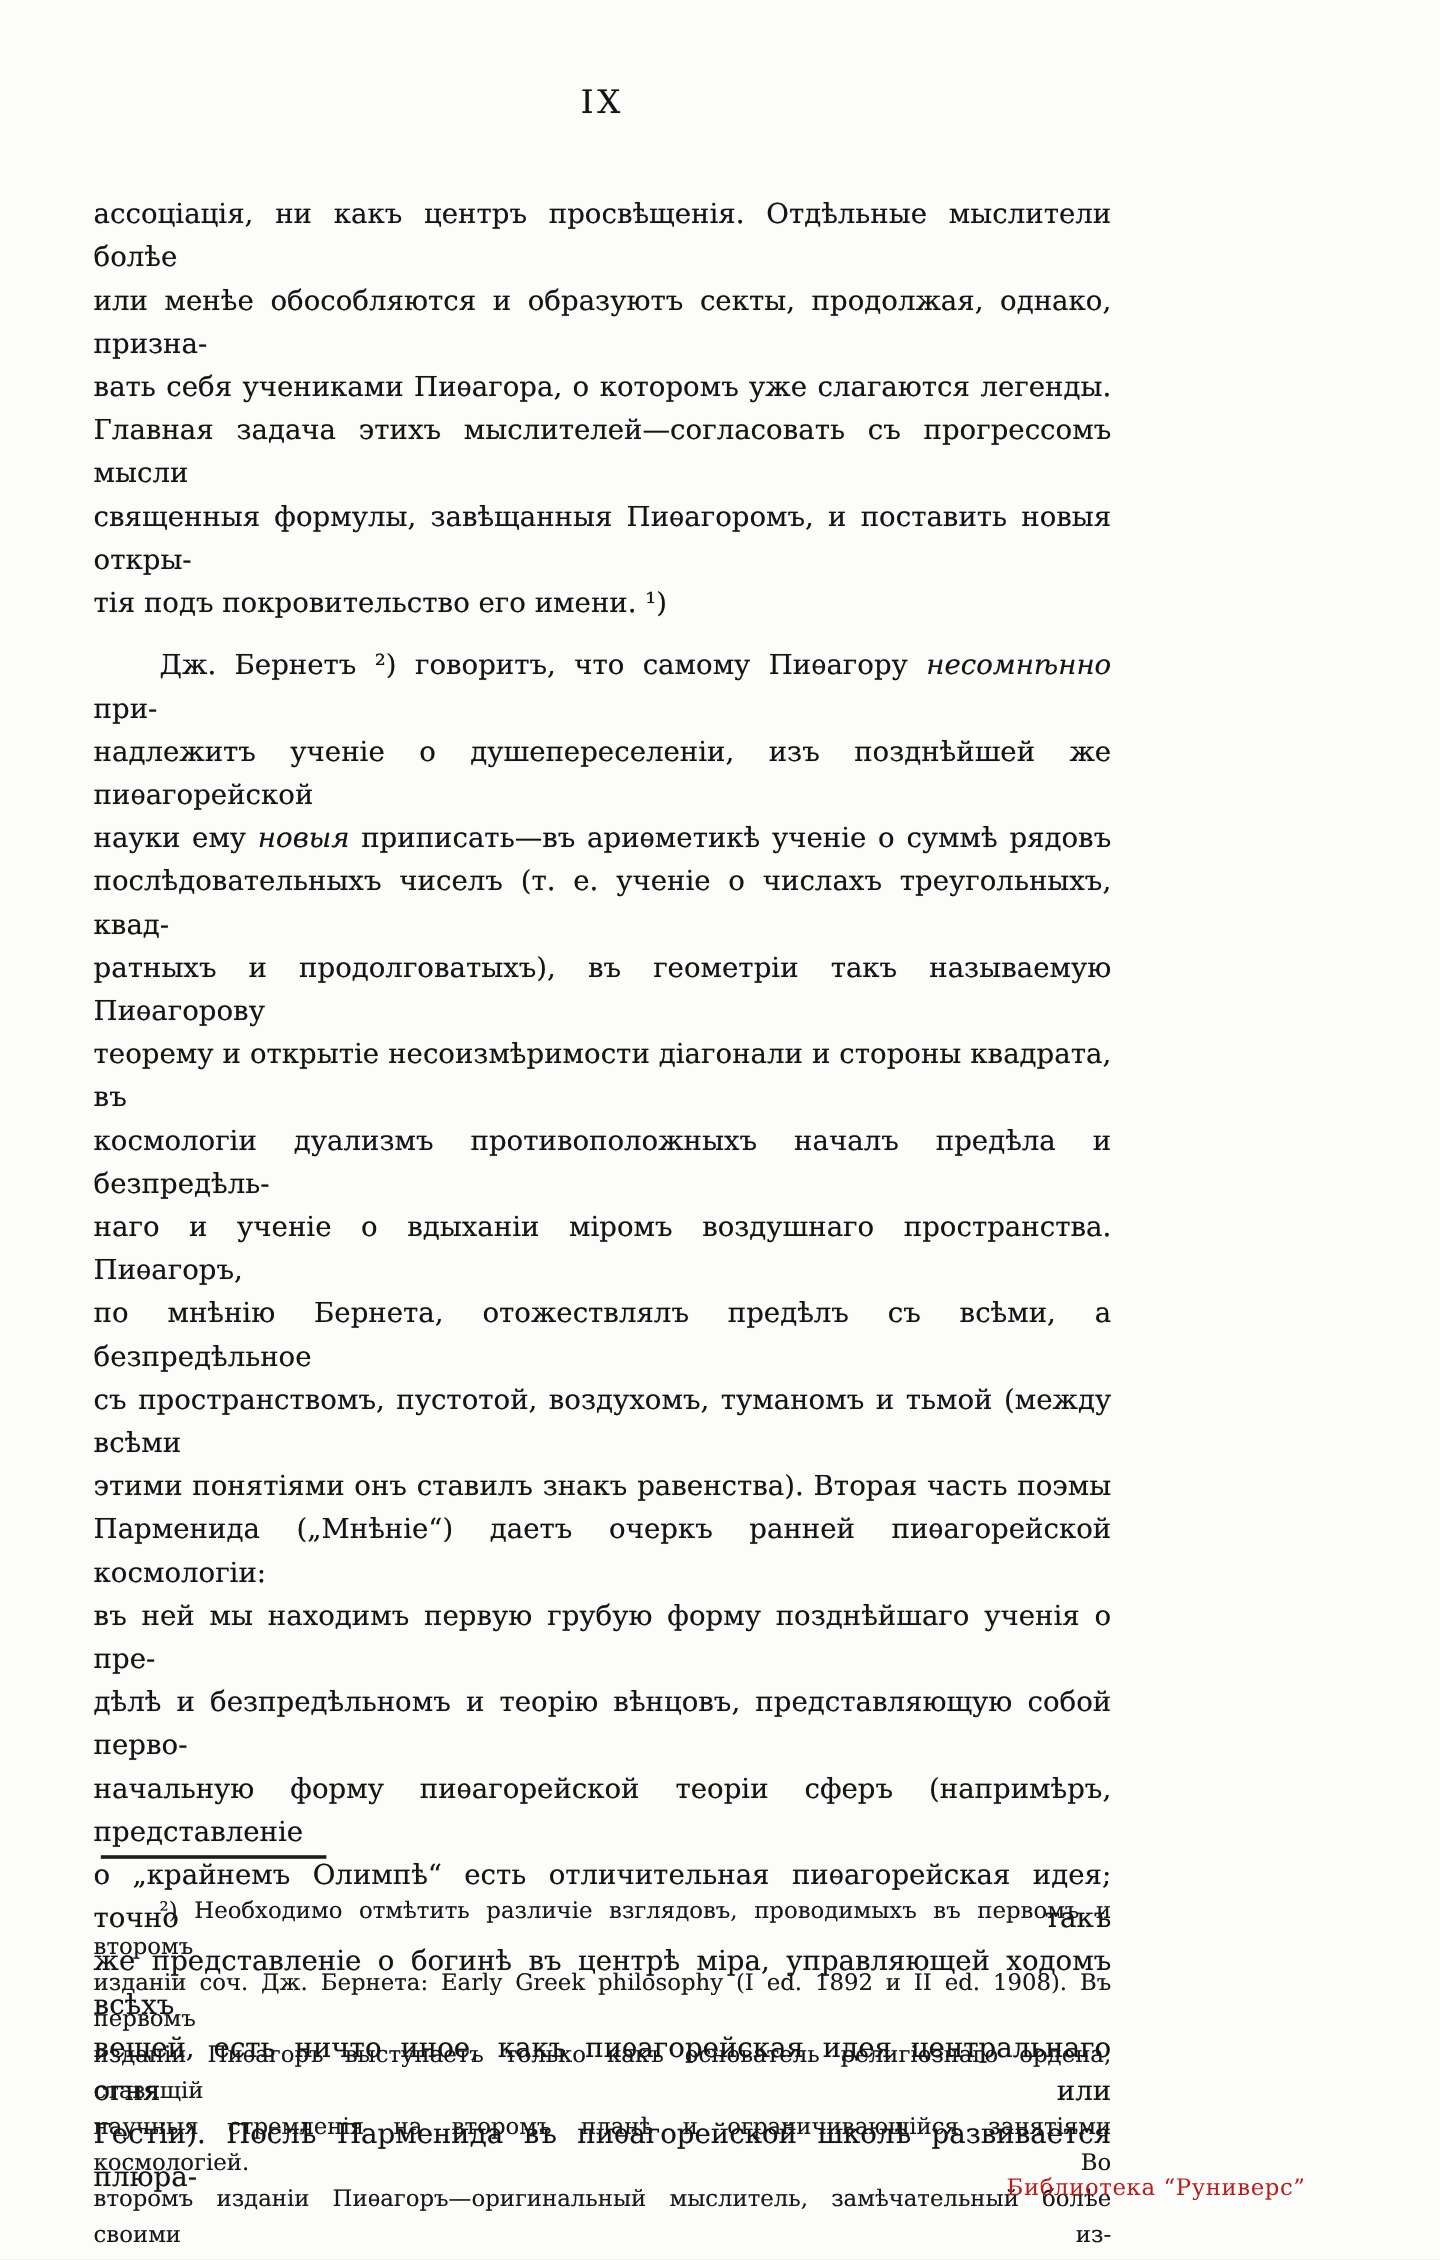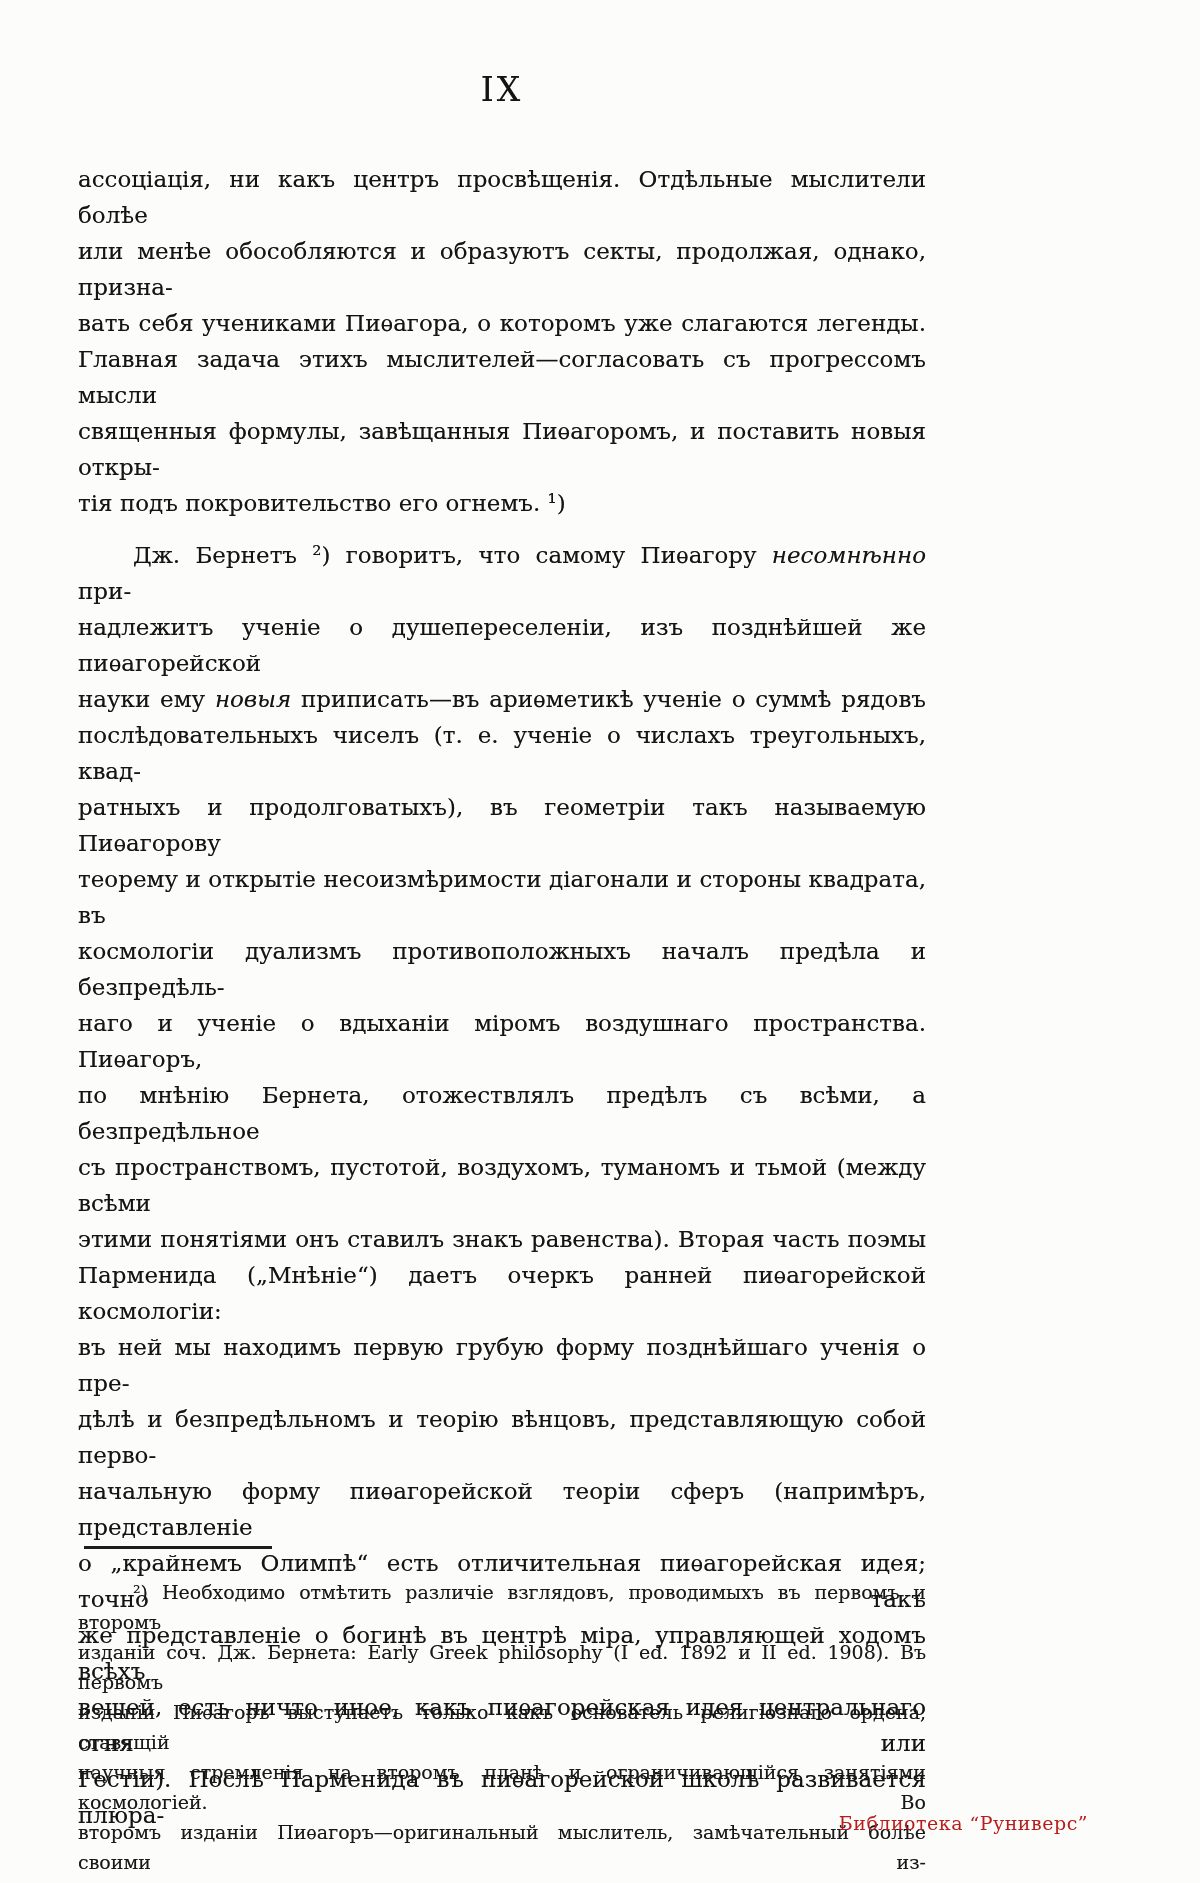--- a/index.html
+++ b/index.html
@@ -14,21 +14,21 @@
     overflow: hidden;
     color: #161616;
   }
 
   .pgnum {
     position: absolute;
     top: 70px;
     left: 78px;
     width: 848px;
     text-align: center;
-    font-size: 33px;
+    font-size: 27px;
     letter-spacing: 3px;
     color: #141414;
     text-shadow: 0 0 0.6px rgba(20,20,20,0.5);
   }
 
   .body-text {
     position: absolute;
     top: 161px;
     left: 78px;
     width: 848px;
@@ -83,21 +83,21 @@
 
 <div class="page">
   <div class="pgnum">IX</div>
   <div class="body-text" id="body-text">
       <div class="para">
         <div class="line"><span>ассоціація, ни какъ центръ просвѣщенія. Отдѣльные мыслители болѣе</span></div>
         <div class="line"><span>или менѣе обособляются и образуютъ секты, продолжая, однако, призна-</span></div>
         <div class="line"><span>вать себя учениками Пиѳагора, о которомъ уже слагаются легенды.</span></div>
         <div class="line"><span>Главная задача этихъ мыслителей—согласовать съ прогрессомъ мысли</span></div>
         <div class="line"><span>священныя формулы, завѣщанныя Пиѳагоромъ, и поставить новыя откры-</span></div>
-        <div class="line nj"><span>тія подъ покровительство его огнемъ. ¹)</span></div>
+        <div class="line nj"><span>тія подъ покровительство его имени. ¹)</span></div>
       </div>
       <div class="para">
         <div class="line ind"><span>Дж. Бернетъ ²) говоритъ, что самому Пиѳагору </span><span class="it">несомнѣнно</span><span> при-</span></div>
         <div class="line"><span>надлежитъ ученіе о душепереселеніи, изъ позднѣйшей же пиѳагорейской</span></div>
         <div class="line"><span>науки ему </span><span class="it">новыя</span><span> приписать—въ ариѳметикѣ ученіе о суммѣ рядовъ</span></div>
         <div class="line"><span>послѣдовательныхъ чиселъ (т. е. ученіе о числахъ треугольныхъ, квад-</span></div>
         <div class="line"><span>ратныхъ и продолговатыхъ), въ геометріи такъ называемую Пиѳагорову</span></div>
         <div class="line"><span>теорему и открытіе несоизмѣримости діагонали и стороны квадрата, въ</span></div>
         <div class="line"><span>космологіи дуализмъ противоположныхъ началъ предѣла и безпредѣль-</span></div>
         <div class="line"><span>наго и ученіе о вдыханіи міромъ воздушнаго пространства. Пиѳагоръ,</span></div>

